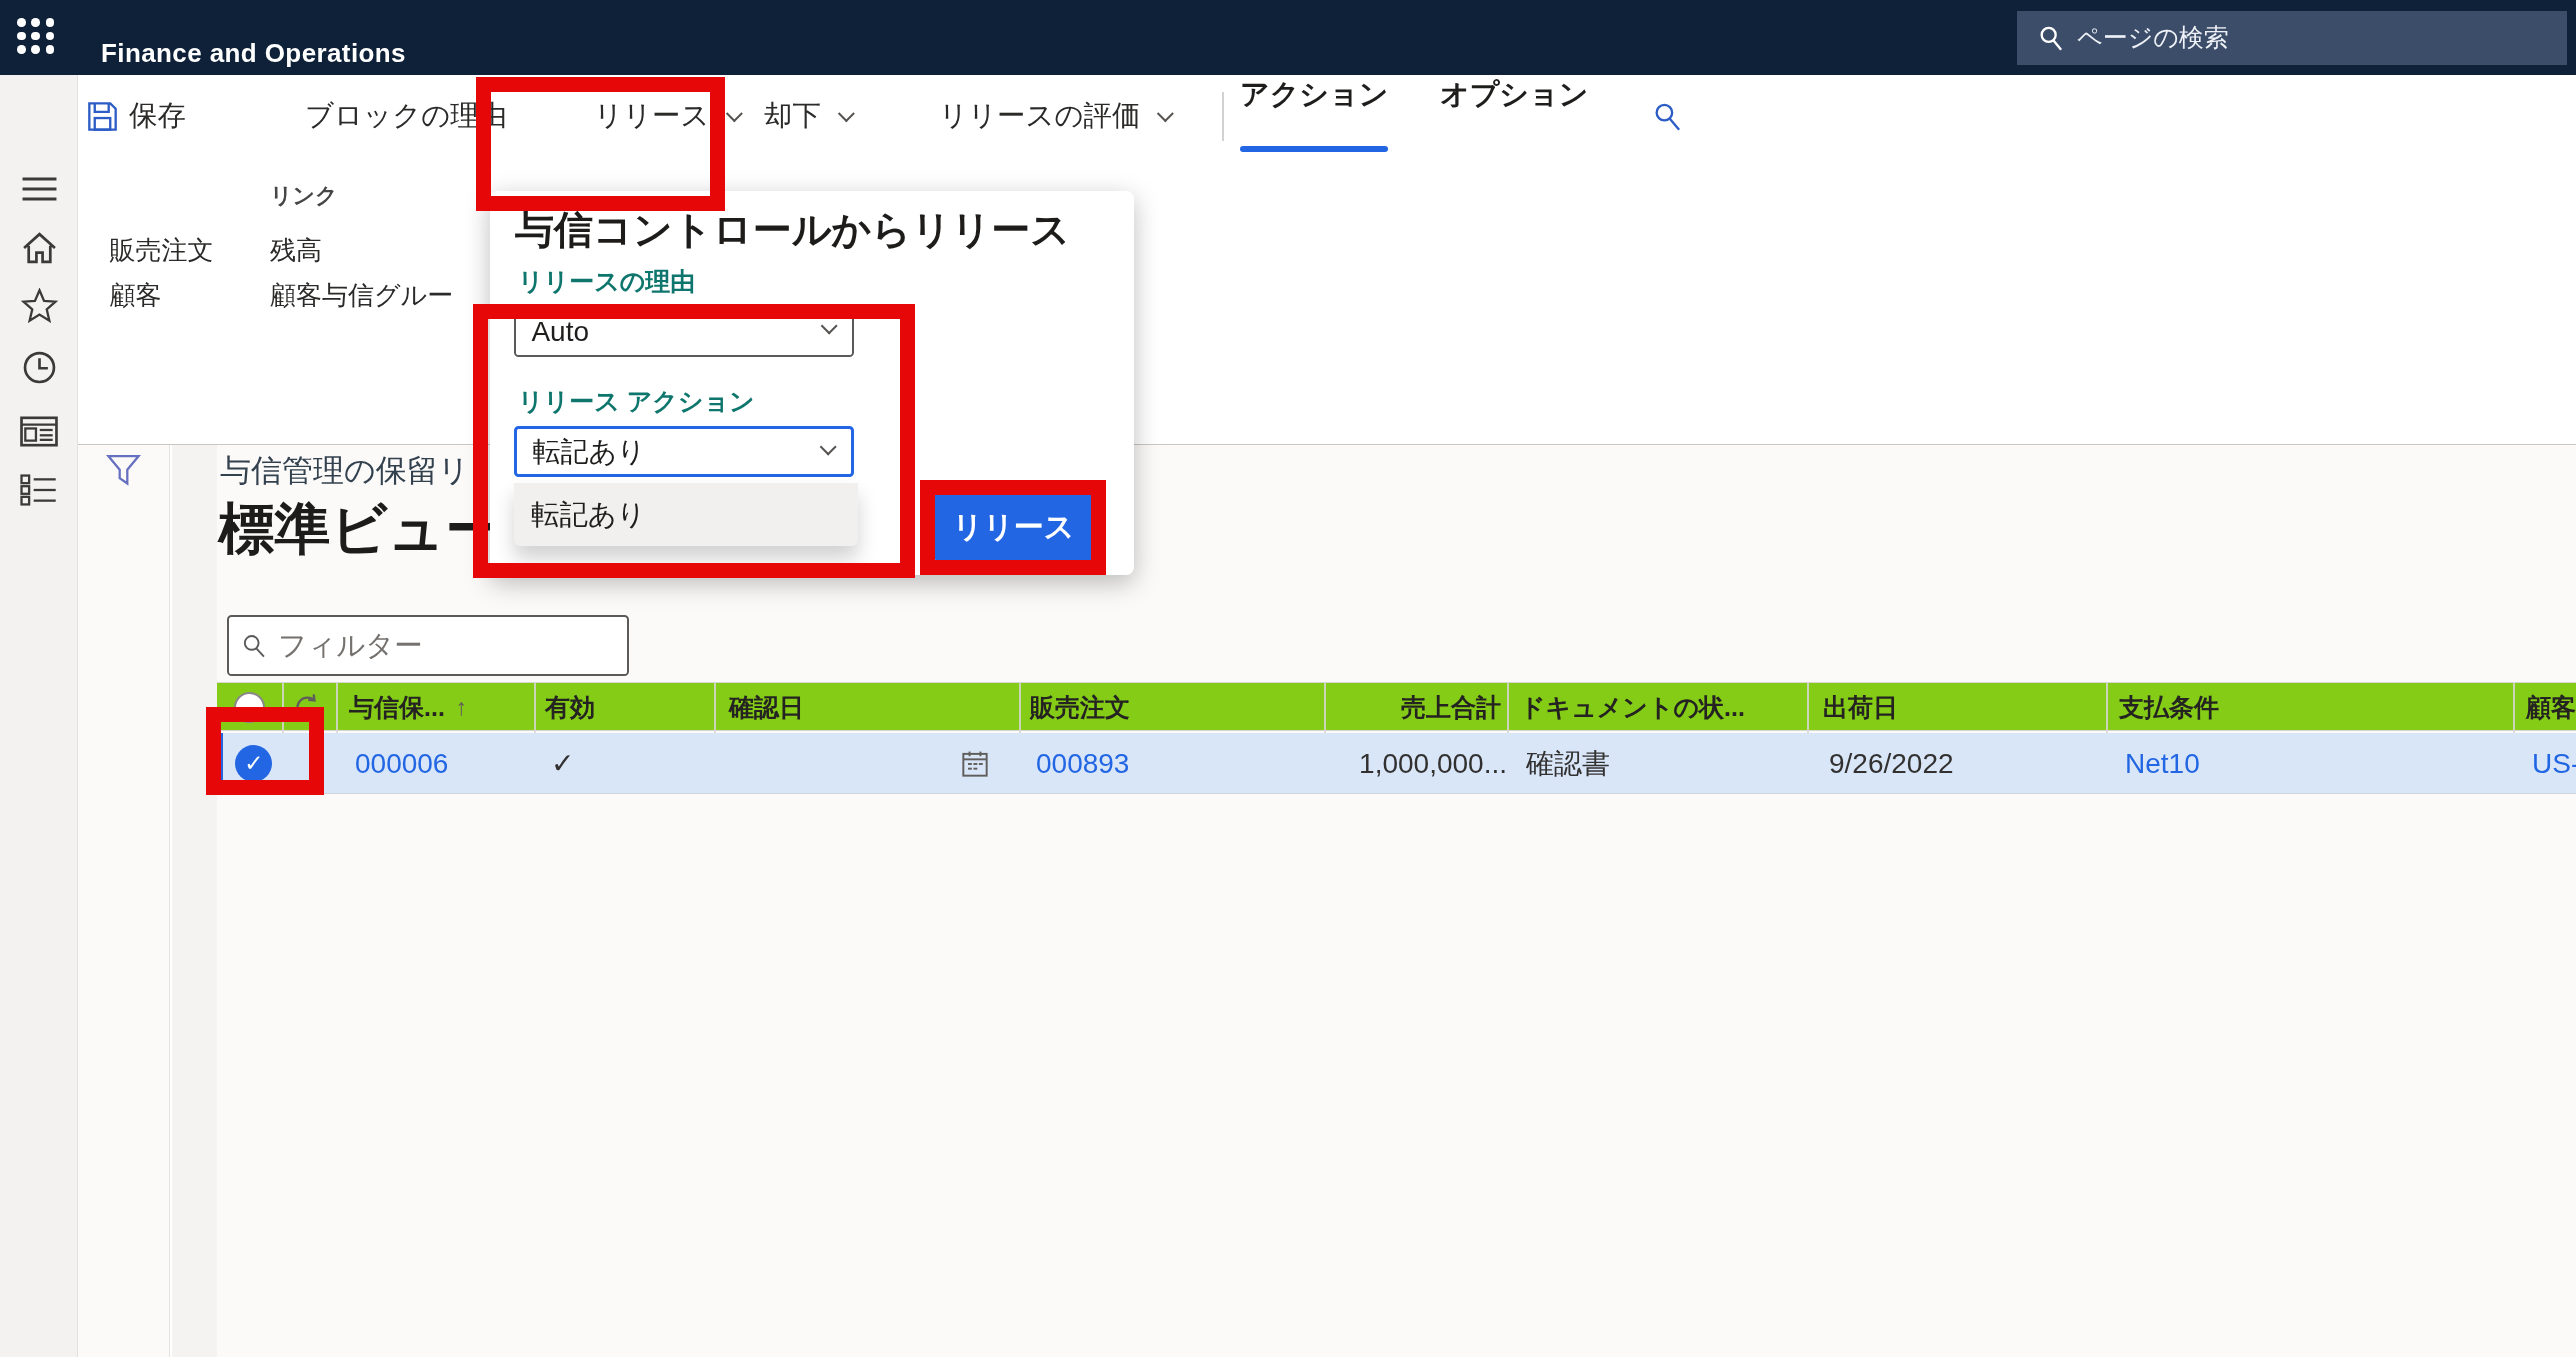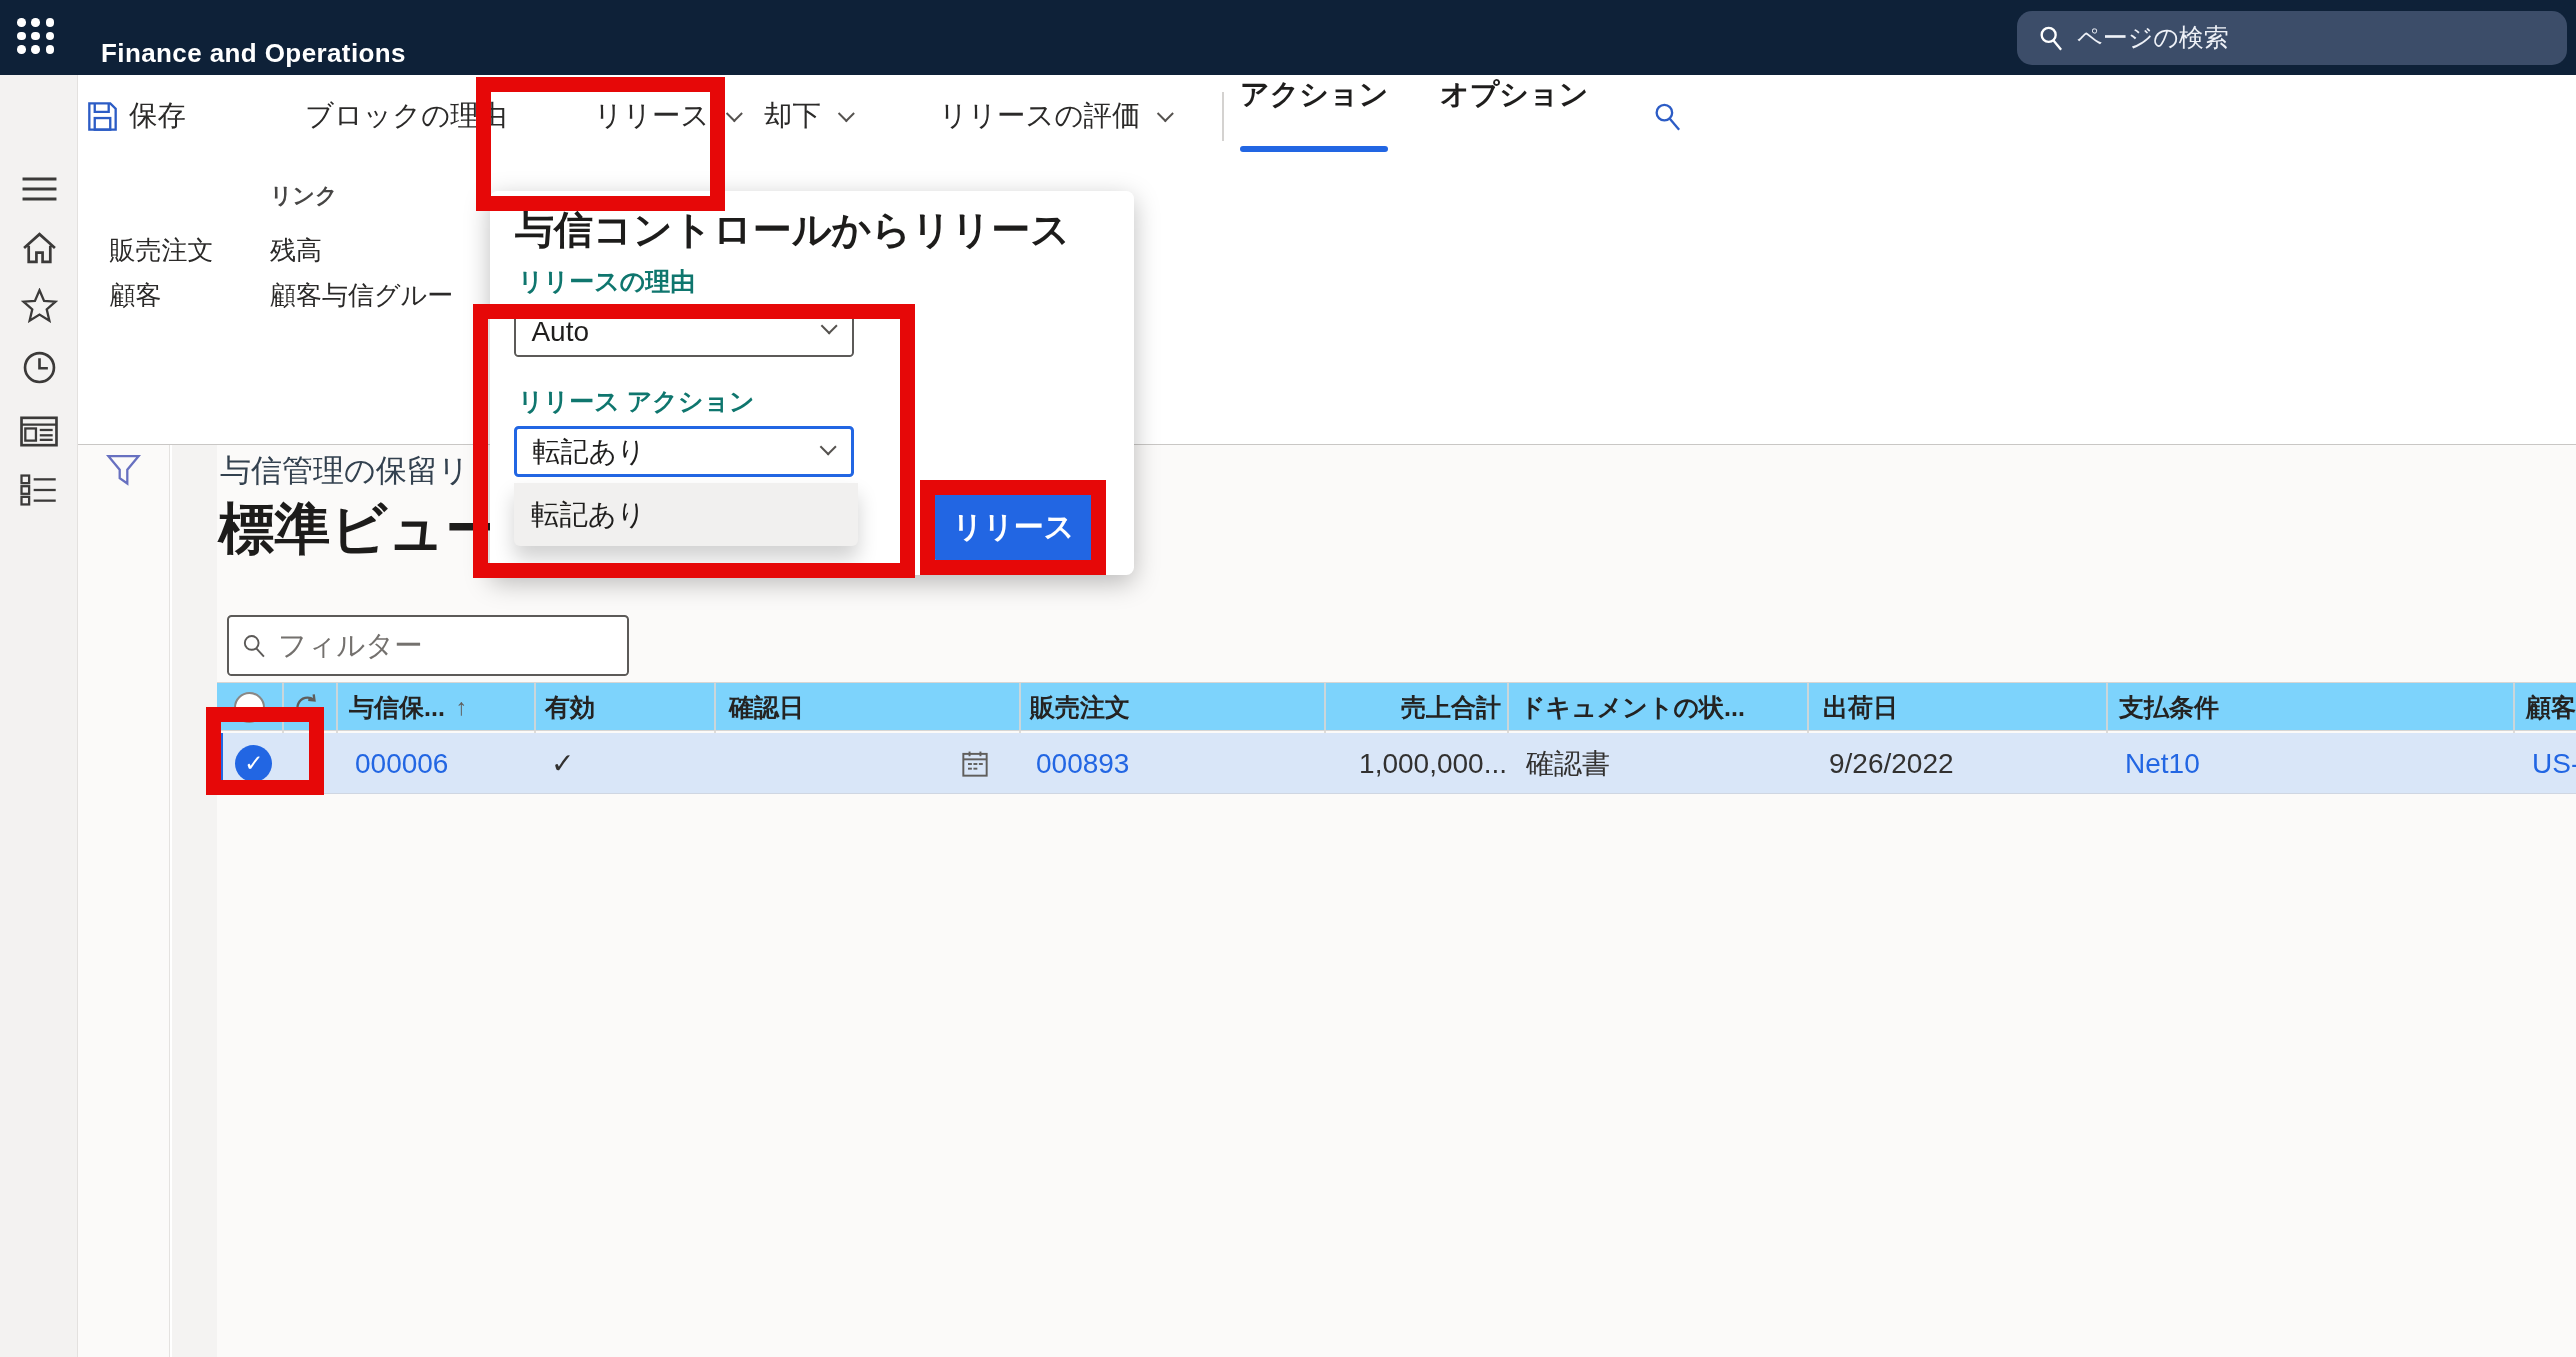--- a/index.html
+++ b/index.html
@@ -8,21 +8,21 @@
   #app { position:relative; width:2576px; height:1358px; overflow:hidden; }
 
   
   .topbar { position:absolute; left:0; top:0; width:100%; height:75px; background:#0e2138; z-index:20; }
   .waffle { position:absolute; left:17px; top:18.4px; width:43px; height:40px;
     display:grid; grid-template-columns:repeat(3,1fr); grid-template-rows:repeat(3,1fr); }
   .waffle i { width:8.5px; height:8.5px; border-radius:50%; background:#fff; }
   .app-title { position:absolute; left:101px; top:16px; height:75px; line-height:75px;
     color:#fff; font-size:26px; font-weight:700; letter-spacing:0.4px; }
   .top-search { position:absolute; right:9.2px; top:10.8px; width:550px; height:54px;
-    background:#3c4d69; display:flex; align-items:center; padding-left:20px; gap:12.3px;border-radius:15px; }
+    background:#3c4d69; display:flex; align-items:center; padding-left:20px; gap:12.3px; }
   .top-search input { background:transparent; border:0; outline:none; color:#fff;
     font-size:25px; font-family:inherit; width:430px; }
   .top-search input::placeholder { color:#eef1f7; opacity:1; }
 
   
   .rail { position:absolute; left:0; top:75px; width:78px; bottom:0;
     background:#f3f2f1; border-right:1.5px solid #e3e1df; z-index:5; }
   .rail .ric { position:absolute; left:16px; width:46px; height:43px; display:flex;
     align-items:center; justify-content:center; }
 
@@ -53,21 +53,21 @@
   .card { position:absolute; left:45px; top:0; right:0; bottom:0; background:#fbfaf9; }
   .page-caption { position:absolute; left:3.1px; top:6.1px; font-size:31px; color:#33414f; }
   .view-title { position:absolute; left:1.5px; top:48px; font-size:56px; font-weight:700; color:#1d1c1b; white-space:nowrap; }
   .filterbox { position:absolute; left:10px; top:171px; width:402px; height:61px; background:#fff;
     border:2.3px solid #5c5a58; border-radius:4.6px; display:flex; align-items:center; gap:10.8px; padding-left:12.3px; }
   .filterbox input { border:0; outline:none; background:transparent; font-size:28.4px;
     font-family:inherit; color:#3b3a39; width:369px; }
   .filterbox input::placeholder { color:#74716e; opacity:1; }
 
   
-  .thead { position:absolute; left:0; top:238px; right:0; height:49px; background:#7dd3fc;
+  .thead { position:absolute; left:0; top:238px; right:0; height:49px; background:#84cc16;
     border-top:1.5px solid #d8d6d4; border-bottom:1.5px solid #d8d6d4; }
   .th { position:absolute; top:0; height:49px; display:flex; align-items:center;
     font-size:25px; font-weight:600; color:#242322; white-space:nowrap; }
   .vsep { position:absolute; top:238px; width:1.5px; height:112px; background:#d8d6d4; opacity:.85; }
   .sel-circle { width:31px; height:31px; border:2.3px solid #8a8886; border-radius:50%; background:#fff; }
   .sort-arrow { font-size:23px; color:#605e5c; margin-left:10.8px; }
 
   .trow { position:absolute; left:0; top:289px; right:0; height:61px; background:#d9e6f8;
     border-left:6.1px solid #2266e3; border-bottom:1.5px solid #cfd6e2; }
   .td { position:absolute; top:0; height:61px; display:flex; align-items:center;

